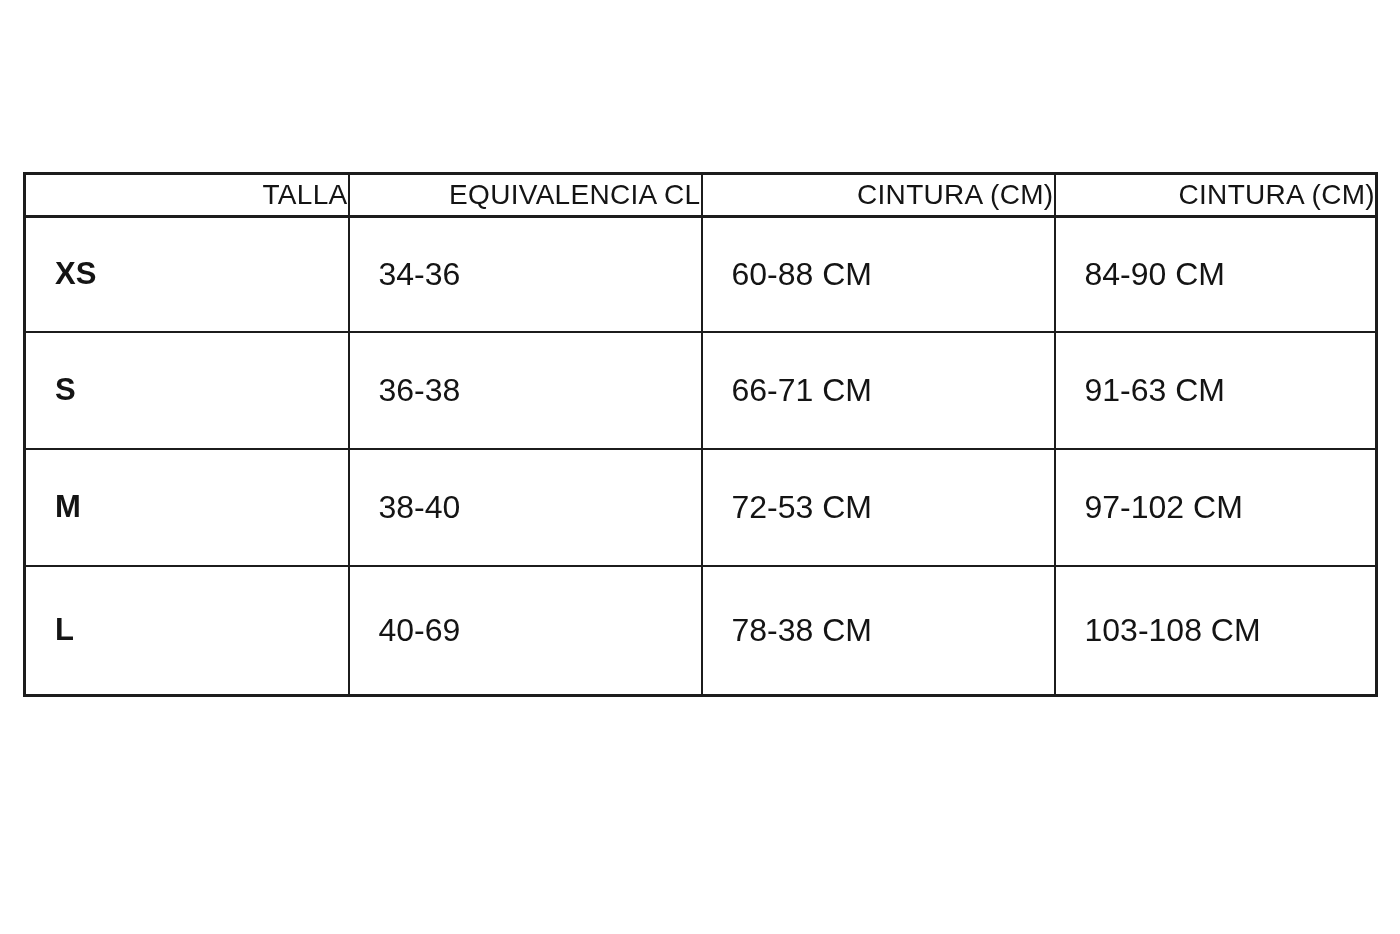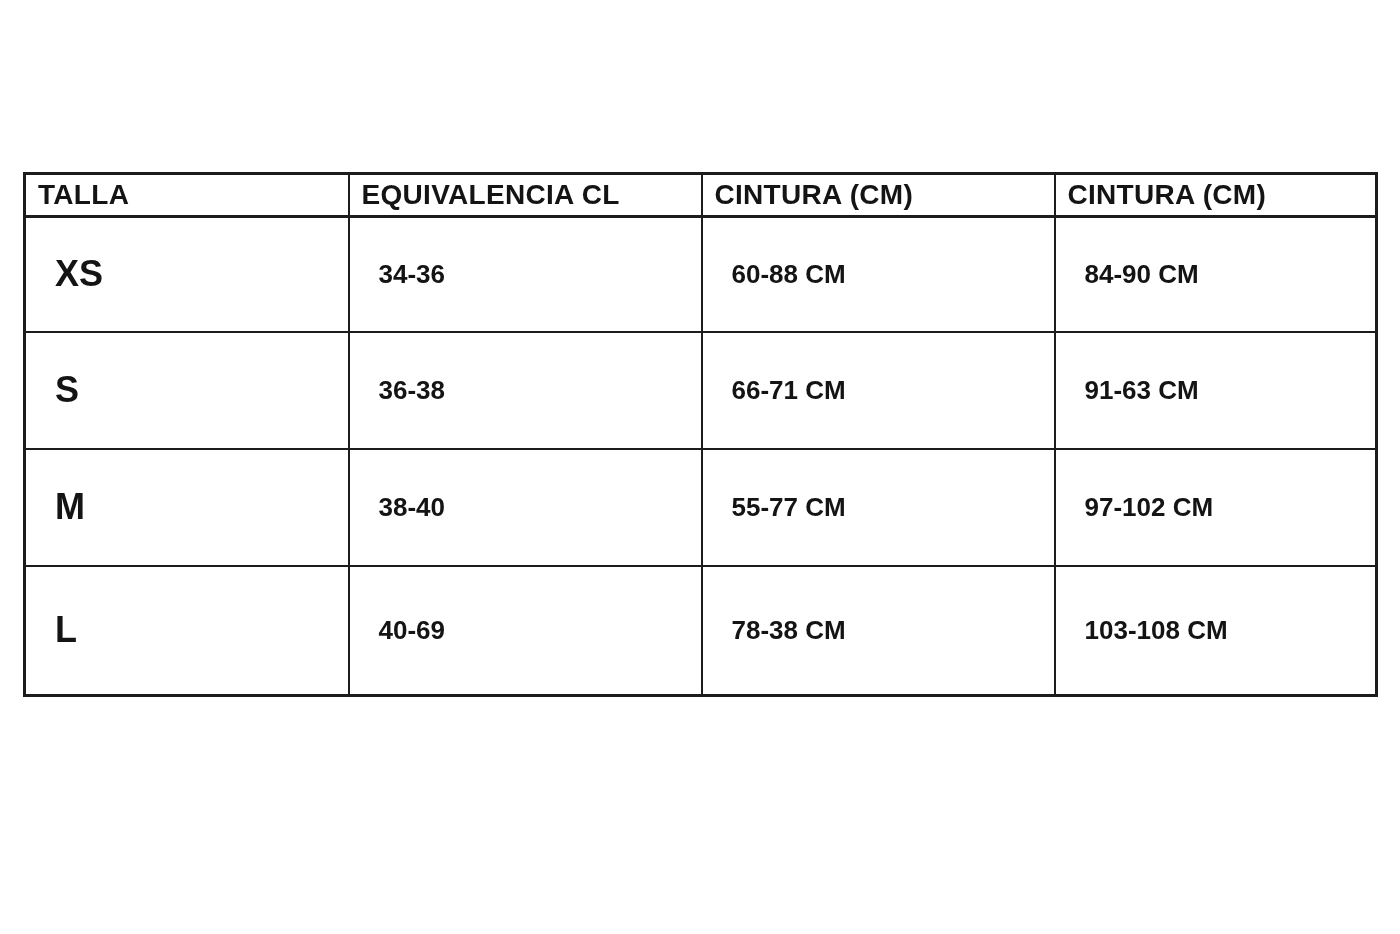--- a/index.html
+++ b/index.html
@@ -32,31 +32,32 @@
     text-align: left;
     overflow: hidden;
     white-space: nowrap;
   }
   .size-table thead tr {
     height: 43px;
   }
   .size-table thead th {
     border-bottom: 3px solid #1c1c1c;
     font-size: 28px;
-    font-weight: bold;
+    font-weight: normal;
     letter-spacing: 0.3px;
     padding: 0 0 0 12px;
+    text-align: right;
   }
   .size-table tbody td {
-    font-size: 26px;
-    font-weight: bold;
+    font-size: 32px;
+    font-weight: normal;
     padding: 0 0 0 29px;
   }
   .size-table tbody td.size-cell {
-    font-size: 36px;
+    font-size: 31px;
     font-weight: bold;
   }
   .size-table tbody tr.row-0 { height: 115px; }
   .size-table tbody tr.row-1 { height: 117px; }
   .size-table tbody tr.row-2 { height: 117px; }
   .size-table tbody tr.row-3 { height: 130px; }
   col.c0 { width: 324px; }
   col.c1 { width: 353px; }
   col.c2 { width: 353px; }
   col.c3 { width: 322px; }
@@ -89,21 +90,21 @@
       </tr>
       <tr class="row-1">
         <td class="size-cell">S</td>
         <td>36-38</td>
         <td>66-71 CM</td>
         <td>91-63 CM</td>
       </tr>
       <tr class="row-2">
         <td class="size-cell">M</td>
         <td>38-40</td>
-        <td>55-77 CM</td>
+        <td>72-53 CM</td>
         <td>97-102 CM</td>
       </tr>
       <tr class="row-3">
         <td class="size-cell">L</td>
         <td>40-69</td>
         <td>78-38 CM</td>
         <td>103-108 CM</td>
       </tr>
     </tbody>
   </table>

